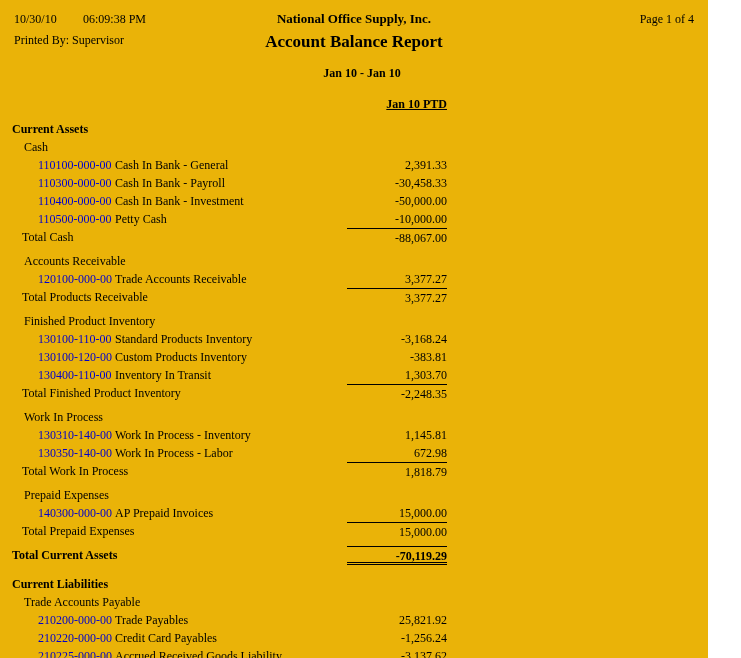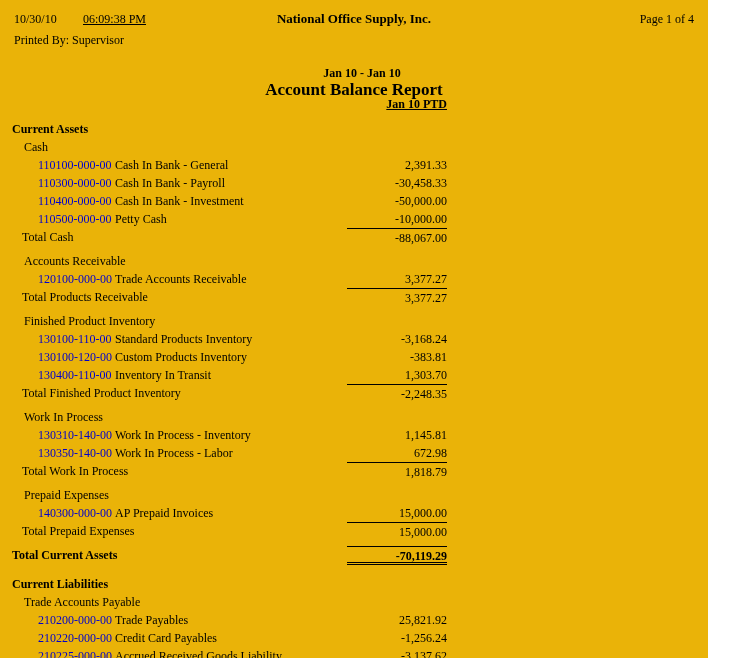--- a/index.html
+++ b/index.html
@@ -8,25 +8,25 @@
   body {
     width:741px; height:658px; overflow:hidden;
     background:#ffffff; color:#000000;
     font-family:"Liberation Serif", serif;
   }
   .page { position:relative; width:708px; height:658px; background:#eab308; }
 
   
   .hdr { position:absolute; font-size:12px; white-space:nowrap; }
   #h-date      { left:14px;  top:12px; }
-  #h-time      { left:83px;  top:12px;text-decoration:underline; }
+  #h-time      { left:83px;  top:12px; }
   #h-company   { left:0; right:0; top:11px; text-align:center; font-weight:bold; font-size:13px; }
   #h-page      { right:14px; top:12px; }
   #h-printedby { left:14px;  top:33px; }
-  #h-title     { left:0; right:0; top:32px; text-align:center; font-weight:bold; font-size:17px;margin-top:48px; }
+  #h-title     { left:0; right:0; top:32px; text-align:center; font-weight:bold; font-size:17px; }
   #h-range     { left:0; right:0; top:66px; text-align:center; font-weight:bold; font-size:12px;padding-left:16px; }
 
   #col-hdr {
     position:absolute; top:97px; left:347px; width:100px;
     text-align:right; font-weight:bold; text-decoration:underline; font-size:12px;
   }
 
   
   #rows { position:absolute; top:120px; left:0; right:0; }
   .row { position:relative; height:18px; line-height:18px; font-size:12px; }

